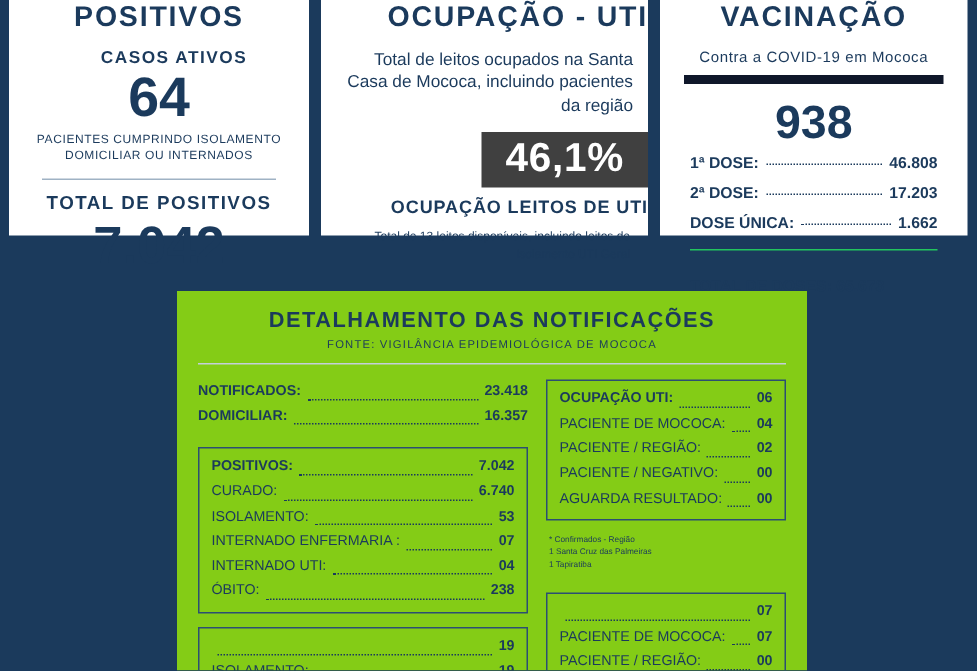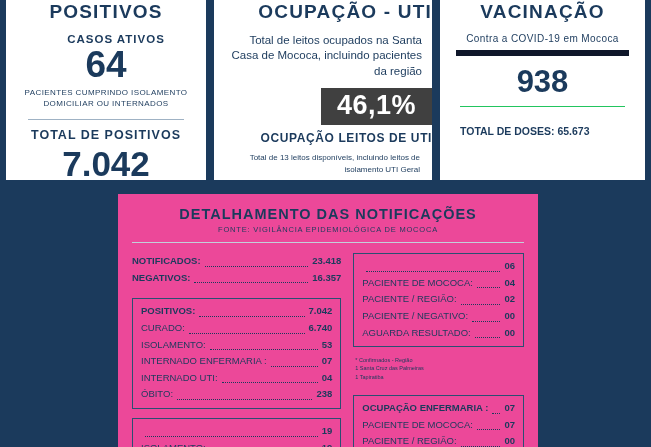--- a/index.html
+++ b/index.html
@@ -18,21 +18,21 @@
     position: relative;
     width: 651px;
     height: 447px;
     background: #1b3a5c;
   }
   
   .top-row {
     display: flex;
     gap: 8px;
     padding: 0 6px;
-    height: 180px;
+    height: 157px;
     box-sizing: border-box;
     border-radius: 23px;
   }
   .card {
     background: #ffffff;
     box-sizing: border-box;
   }
   .card-positivos {
     width: 200px;
     padding-top: 2px;
@@ -176,21 +176,21 @@
     padding-top: 18px;
     text-align: left;
   }
   
   .panel {
     position: absolute;
     left: 118px;
     top: 194px;
     width: 420px;
     bottom: 0;
-    background: #ec4899;
+    background: #84cc16;
     box-sizing: border-box;
     padding: 12px 14px 0 14px;
   }
   .panel-title {
     text-align: center;
     color: #1b3a5c;
     font-weight: bold;
     font-size: 14.5px;
     letter-spacing: 1px;
     margin: 0;
@@ -267,40 +267,57 @@
       <div class="uti-desc">Total de leitos ocupados na Santa Casa de Mococa, incluindo pacientes da região</div>
       <div class="pct-box">46,1%</div>
       <div class="uti-sub">OCUPAÇÃO LEITOS DE UTI</div>
       <div class="uti-foot">Total de 13 leitos disponíveis, incluindo leitos de isolamento UTI Geral</div>
     </div>
 
     <div class="card card-vac">
       <div class="card-title">VACINAÇÃO</div>
       <div class="vac-sub">Contra a COVID-19 em Mococa</div>
       <div class="vac-big">938</div>
+      <ul class="vac-list">
+        <li>
+          <span>1ª DOSE:</span>
+          <span class="dots"></span>
+          <span>46.808</span>
+        </li>
+        <li>
+          <span>2ª DOSE:</span>
+          <span class="dots"></span>
+          <span>17.203</span>
+        </li>
+        <li>
+          <span>DOSE ÚNICA:</span>
+          <span class="dots"></span>
+          <span>1.662</span>
+        </li>
+      </ul>
       <div class="vac-total">TOTAL DE DOSES: 65.673</div>
     </div>
   </div>
 
   <div class="panel">
     <div class="panel-title">DETALHAMENTO DAS NOTIFICAÇÕES</div>
     <div class="panel-sub">FONTE: VIGILÂNCIA EPIDEMIOLÓGICA DE MOCOCA</div>
     <div class="panel-rule"></div>
 
     <div class="cols">
 
       <div class="col-left">
         <div class="box-plain">
           <div class="row b">
             <span class="lbl">NOTIFICADOS:</span>
             <span class="dots"></span>
             <span class="val">23.418</span>
           </div>
           <div class="row b">
-            <span class="lbl">NEGATIVOS:</span>
+            <span class="lbl">DOMICILIAR:</span>
             <span class="dots"></span>
             <span class="val">16.357</span>
           </div>
         </div>
 
         <div class="box">
           <div class="row b">
             <span class="lbl">POSITIVOS:</span>
             <span class="dots"></span>
             <span class="val">7.042</span>
@@ -342,20 +359,21 @@
             <span class="dots"></span>
             <span class="val">19</span>
           </div>
 
         </div>
       </div>
 
       <div class="col-right">
         <div class="box">
           <div class="row b">
+            <span class="lbl">OCUPAÇÃO UTI:</span>
             <span class="dots"></span>
             <span class="val">06</span>
           </div>
           <div class="row">
             <span class="lbl">PACIENTE DE MOCOCA:</span>
             <span class="dots"></span>
             <span class="val">04</span>
           </div>
           <div class="row">
             <span class="lbl">PACIENTE / REGIÃO:</span>
@@ -373,21 +391,20 @@
             <span class="val">00</span>
           </div>
         </div>
 
         <div class="footnote" style="white-space: pre-line;">* Confirmados - Região
 1 Santa Cruz das Palmeiras
 1 Tapiratiba</div>
 
         <div class="box" style="margin-top: 14px;">
           <div class="row b">
-            <span class="lbl">OCUPAÇÃO ENFERMARIA :</span>
             <span class="dots"></span>
             <span class="val">07</span>
           </div>
           <div class="row">
             <span class="lbl">PACIENTE DE MOCOCA:</span>
             <span class="dots"></span>
             <span class="val">07</span>
           </div>
           <div class="row">
             <span class="lbl">PACIENTE / REGIÃO:</span>

